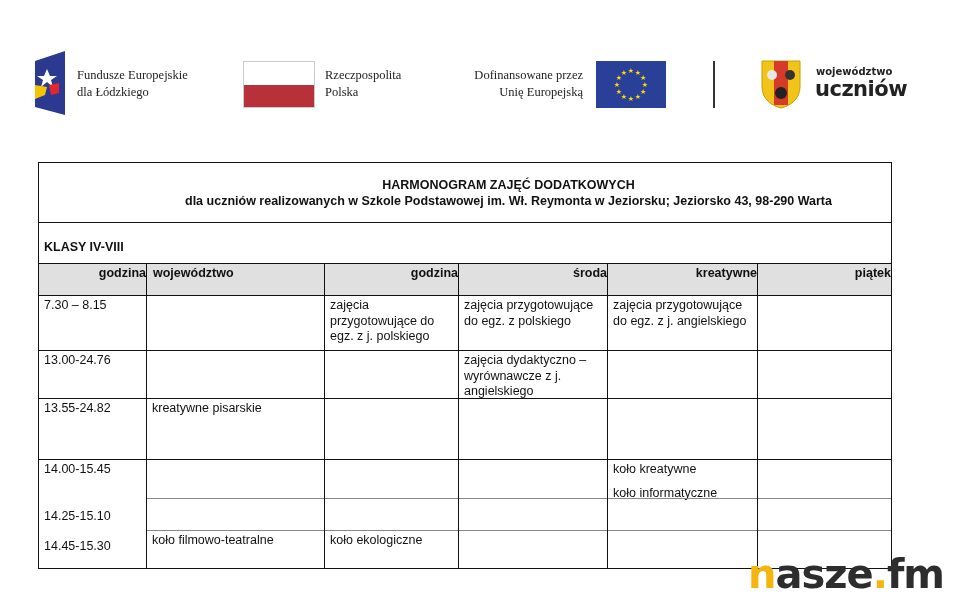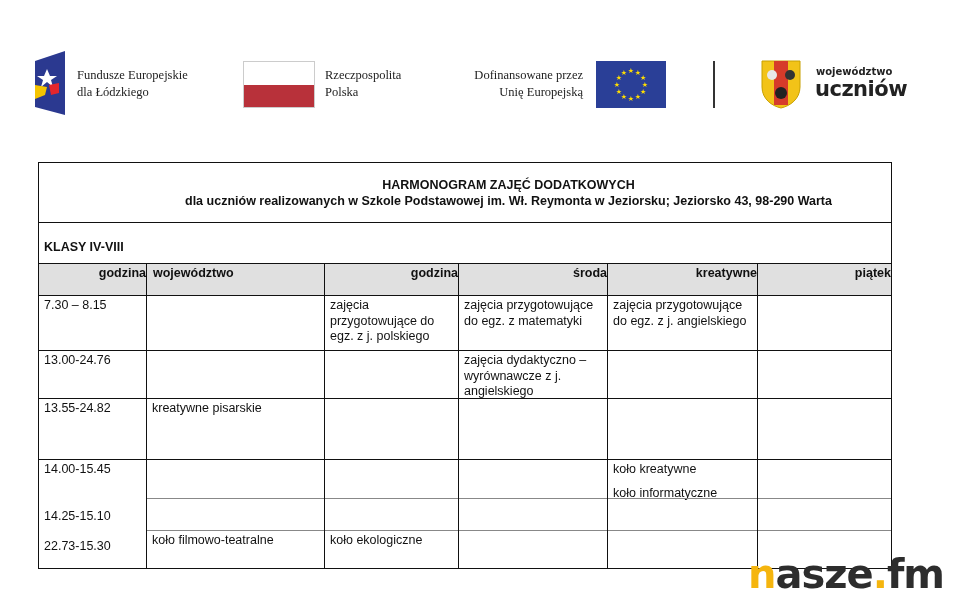--- a/index.html
+++ b/index.html
@@ -94,21 +94,21 @@
   <div class="hdr" style="left:38px;width:108px">godzina</div>
   <div class="hdr" style="left:146px;width:178px;text-align:left;padding-left:7px">województwo</div>
   <div class="hdr" style="left:324px;width:134px">godzina</div>
   <div class="hdr" style="left:458px;width:149px">środa</div>
   <div class="hdr" style="left:607px;width:150px">kreatywne</div>
   <div class="hdr" style="left:757px;width:134px">piątek</div>
 
   <div>
     <div class="cell" style="left:38px;top:296px;width:108px">7.30 – 8.15</div>
     <div class="cell" style="left:324px;top:296px;width:134px">zajęcia przygotowujące do egz. z j. polskiego</div>
-    <div class="cell" style="left:458px;top:296px;width:149px">zajęcia przygotowujące do egz. z matematyki</div>
+    <div class="cell" style="left:458px;top:296px;width:149px">zajęcia przygotowujące do egz. z polskiego</div>
     <div class="cell" style="left:607px;top:296px;width:150px">zajęcia przygotowujące do egz. z j. angielskiego</div>
   </div>
 
   <div>
     <div class="cell" style="left:38px;top:351px;width:108px">13.00-24.76</div>
     <div class="cell" style="left:458px;top:351px;width:140px">zajęcia dydaktyczno – wyrównawcze z j. angielskiego</div>
   </div>
 
   <div>
     <div class="cell" style="left:38px;top:399px;width:108px">13.55-24.82</div>
@@ -119,21 +119,21 @@
     <div class="cell" style="left:38px;top:460px;width:108px">14.00-15.45</div>
     <div class="cell" style="left:607px;top:460px;width:150px">koło kreatywne</div>
   </div>
 
   <div>
     <div class="cell" style="left:38px;top:507px;width:108px">14.25-15.10</div>
     <div class="cell" style="left:607px;top:484px;width:150px">koło informatyczne</div>
   </div>
 
   <div>
-    <div class="cell" style="left:38px;top:537px;width:108px">22.73-15.30</div>
+    <div class="cell" style="left:38px;top:537px;width:108px">14.45-15.30</div>
     <div class="cell" style="left:146px;top:531px;width:178px">koło filmowo-teatralne</div>
     <div class="cell" style="left:324px;top:531px;width:134px">koło ekologiczne</div>
   </div>
 
   <div class="hline" style="left:38px;top:162px;width:854px"></div>
   <div class="hline" style="left:38px;top:222px;width:854px"></div>
   <div class="hline" style="left:38px;top:263px;width:854px"></div>
   <div class="hline" style="left:38px;top:295px;width:854px"></div>
   <div class="hline" style="left:38px;top:350px;width:854px"></div>
   <div class="hline" style="left:38px;top:398px;width:854px"></div>

